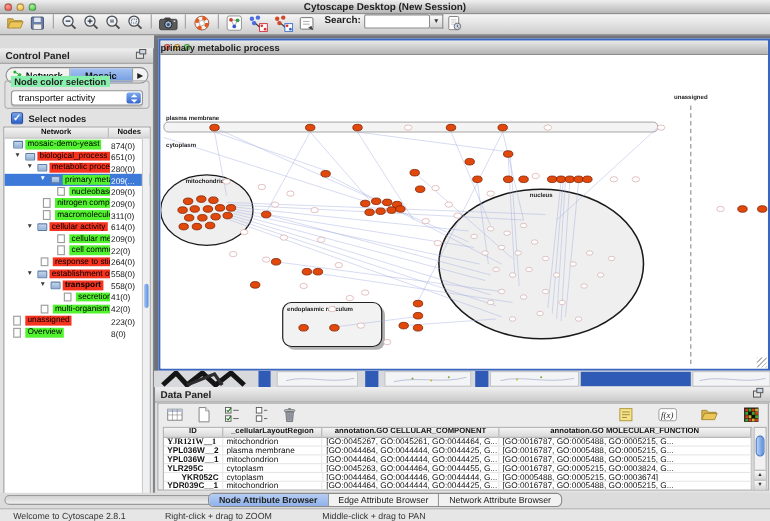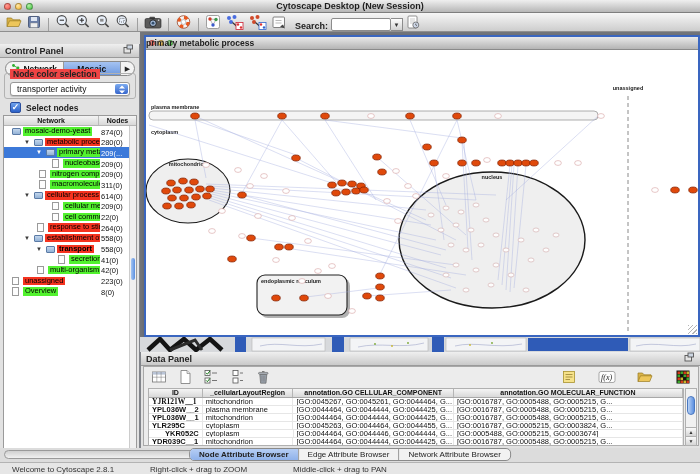--- a/index.html
+++ b/index.html
@@ -9,37 +9,37 @@
 
   
   .titlebar{position:absolute;left:0;top:0;width:700px;height:13px;background:linear-gradient(#efefef,#b6b6b6);border-bottom:1px solid #7e7e7e;display:flex;align-items:center;z-index:30}
   .light{width:7px;height:7px;border-radius:50%;margin-left:4px;border:1px solid rgba(0,0,0,.3)}
   .light.red{background:radial-gradient(circle at 35% 30%,#ff9d93,#f2564a)}
   .light.yellow{background:radial-gradient(circle at 35% 30%,#ffe9a8,#f5b32c)}
   .light.green{background:radial-gradient(circle at 35% 30%,#b8f0a8,#3fc43f)}
   .titlebar .title{position:absolute;left:0;right:0;text-align:center;font-weight:bold;font-size:9px;color:#1d1d1d}
 
   
-  .toolbar{position:absolute;left:0;top:13px;width:700px;height:19px;background:linear-gradient(#f6f6f6,#cdcdcd);border-bottom:1px solid #8f8f8f;display:flex;align-items:flex-end;padding:0 4px;z-index:30}
+  .toolbar{position:absolute;left:0;top:13px;width:700px;height:19px;background:linear-gradient(#f6f6f6,#cdcdcd);border-bottom:1px solid #8f8f8f;display:flex;align-items:flex-start;padding:0 4px;z-index:30}
   .tbtn{height:17px;display:flex;align-items:center;justify-content:center;padding:0 2px}
   .sep{width:1px;height:13px;background:#9f9f9f;margin:0 4px}
   .search-label{font-size:9px;color:#222;margin:0 3px 0 6px;font-weight:bold}
   .search-input{width:60px;height:13px;border:1px solid #8c8c8c;border-radius:2px;font-size:8px;padding:0 2px;background:#fff;font-family:"Liberation Sans",sans-serif}
   .search-arrow{width:12px;height:13px;border:1px solid #8c8c8c;border-left:none;background:linear-gradient(#fdfdfd,#d2d2d2);font-size:6px;display:flex;align-items:center;justify-content:center;color:#333}
 
   
   .control-panel{position:absolute;left:0;top:44px;width:140px;height:416px;background:#e2e2e2;border-right:1px solid #82858b;z-index:20}
   .panel-header{height:14px;background:linear-gradient(#efefef,#c9c9c9);border-bottom:1px solid #9a9a9a;display:flex;align-items:center;padding:0 5px;font-weight:bold;font-size:9px;color:#222}
   .float-icon{margin-left:auto}
   .seg{position:absolute;left:5px;top:17px;width:130px;height:15px;display:flex;border:1px solid #8a8a8a;border-radius:8px;overflow:hidden;background:#f3f3f3}
   .seg-item{flex:1;display:flex;align-items:center;justify-content:center;gap:2px;font-weight:bold;font-size:8.5px;border-right:1px solid #9a9a9a;color:#111}
   .seg-item.active{background:linear-gradient(#a5c3f2,#6f9ae0)}
   .seg-arrow{width:13px;display:flex;align-items:center;justify-content:center;font-size:7px;flex:none;color:#222}
   .groupbox{position:absolute;left:4px;top:29px;width:132px;height:26px;border:1px solid #b2b2b2;border-radius:3px}
-  .gb-title{position:absolute;left:10px;top:25px;background:#ef4444;padding:0 3px;font-size:8.5px;font-weight:bold;z-index:2;color:#222}
+  .gb-title{position:absolute;left:10px;top:25px;background:#86efac;padding:0 3px;font-size:8.5px;font-weight:bold;z-index:2;color:#222}
   .combo{position:absolute;left:10px;top:38px;width:120px;height:14px;background:#fff;border:1px solid #979797;border-radius:3px;display:flex;align-items:center;font-size:8.5px;padding-left:6px;box-shadow:0 1px 1px rgba(0,0,0,.15)}
   .combo-btn{position:absolute;right:1px;top:1px;width:13px;height:10px;border-radius:2px;background:linear-gradient(#7cabf0,#3766cc);display:flex;align-items:center;justify-content:center}
   .checkbox-row{position:absolute;left:10px;top:58px;display:flex;align-items:center;gap:5px;font-size:8.5px;font-weight:bold;color:#222}
   .cb{width:11px;height:11px;border-radius:2px;background:linear-gradient(#6fa2ec,#2b61c8);border:1px solid #2b4f9e;color:#fff;font-size:9px;line-height:9px;display:flex;align-items:center;justify-content:center}
   .tree{position:absolute;left:3px;top:71px;width:134px;height:342px;background:#fff;border:1px solid #9a9a9a;overflow:hidden}
   .tree-head{display:flex;height:10px;background:linear-gradient(#f4f4f4,#d8d8d8);border-bottom:1px solid #b5b5b5;font-size:7px;font-weight:bold}
   .th-net{width:95px;display:flex;justify-content:center;align-items:center;border-right:1px solid #bbb}
   .th-nodes{flex:1;display:flex;justify-content:center;align-items:center}
   .trow{position:relative;height:10.7px;font-size:7.5px;white-space:nowrap}
   .trow.sel{background:#3c79d9;color:#fff}
@@ -259,20 +259,26 @@
         <span class="th-net">Network</span>
         <span class="th-nodes">Nodes</span>
       </div>
       <div id="tree-rows">
           <div class="trow">
             <span class="fold" style="left: 8px;"></span>
             <span class="tlabel green" style="left: 19px; max-width: 77px;">mosaic-demo-yeast</span>
             <span class="tcount">874(0)</span>
           </div>
           <div class="trow">
+            <span class="tarrow" style="left: 9px;">▼</span>
+            <span class="fold" style="left: 19px;"></span>
+            <span class="tlabel red" style="left: 30px; max-width: 66px;">biological_process</span>
+            <span class="tcount">651(0)</span>
+          </div>
+          <div class="trow">
             <span class="tarrow" style="left: 20px;">▼</span>
             <span class="fold" style="left: 30px;"></span>
             <span class="tlabel red" style="left: 41px; max-width: 55px;">metabolic process</span>
             <span class="tcount">280(0)</span>
           </div>
           <div class="trow sel">
             <span class="tarrow" style="left: 32px;">▼</span>
             <span class="fold" style="left: 42px;"></span>
             <span class="tlabel green" style="left: 53px; max-width: 43px;">primary metabo</span>
             <span class="tcount">209(...</span>
@@ -288,21 +294,21 @@
             <span class="tcount">209(0)</span>
           </div>
           <div class="trow">
             <span class="filei" style="left: 35px;"></span>
             <span class="tlabel green" style="left: 46px; max-width: 50px;">macromolecule</span>
             <span class="tcount">311(0)</span>
           </div>
           <div class="trow">
             <span class="tarrow" style="left: 20px;">▼</span>
             <span class="fold" style="left: 30px;"></span>
-            <span class="tlabel red" style="left: 41px; max-width: 55px;">cellular process</span>
+            <span class="tlabel red" style="left: 41px; max-width: 55px;">cellular activity</span>
             <span class="tcount">614(0)</span>
           </div>
           <div class="trow">
             <span class="filei" style="left: 48px;"></span>
             <span class="tlabel green" style="left: 59px; max-width: 37px;">cellular metabo</span>
             <span class="tcount">209(0)</span>
           </div>
           <div class="trow">
             <span class="filei" style="left: 48px;"></span>
             <span class="tlabel green" style="left: 59px; max-width: 37px;">cell communicat</span>

